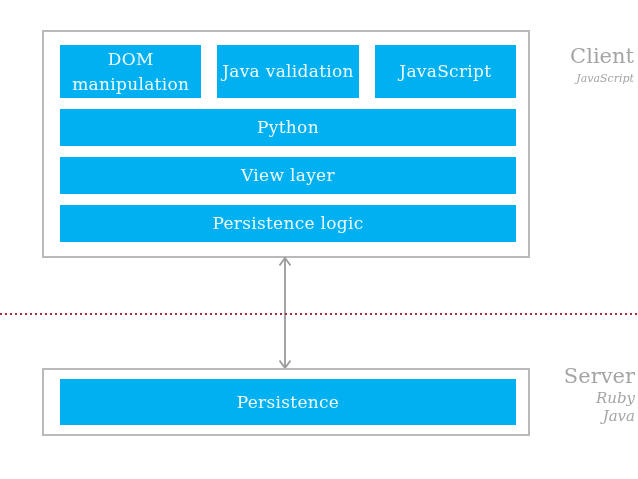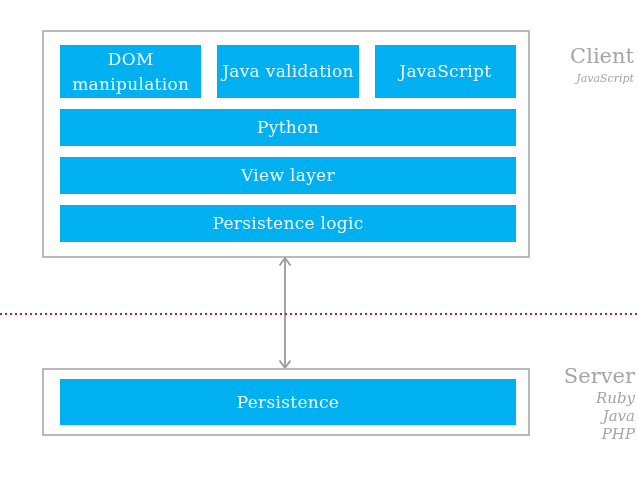--- a/index.html
+++ b/index.html
@@ -103,17 +103,16 @@
     <div class="bluebox persist">
       <span>Persistence</span>
     </div>
   </div>
 
   <div class="side-label server-label">
     <div class="side-title">Server</div>
     <div>
       <div class="lang">Ruby</div>
       <div class="lang">Java</div>
-      <div class="lang">PHP</div>
     </div>
   </div>
 
 </div>
 
 </body></html>

